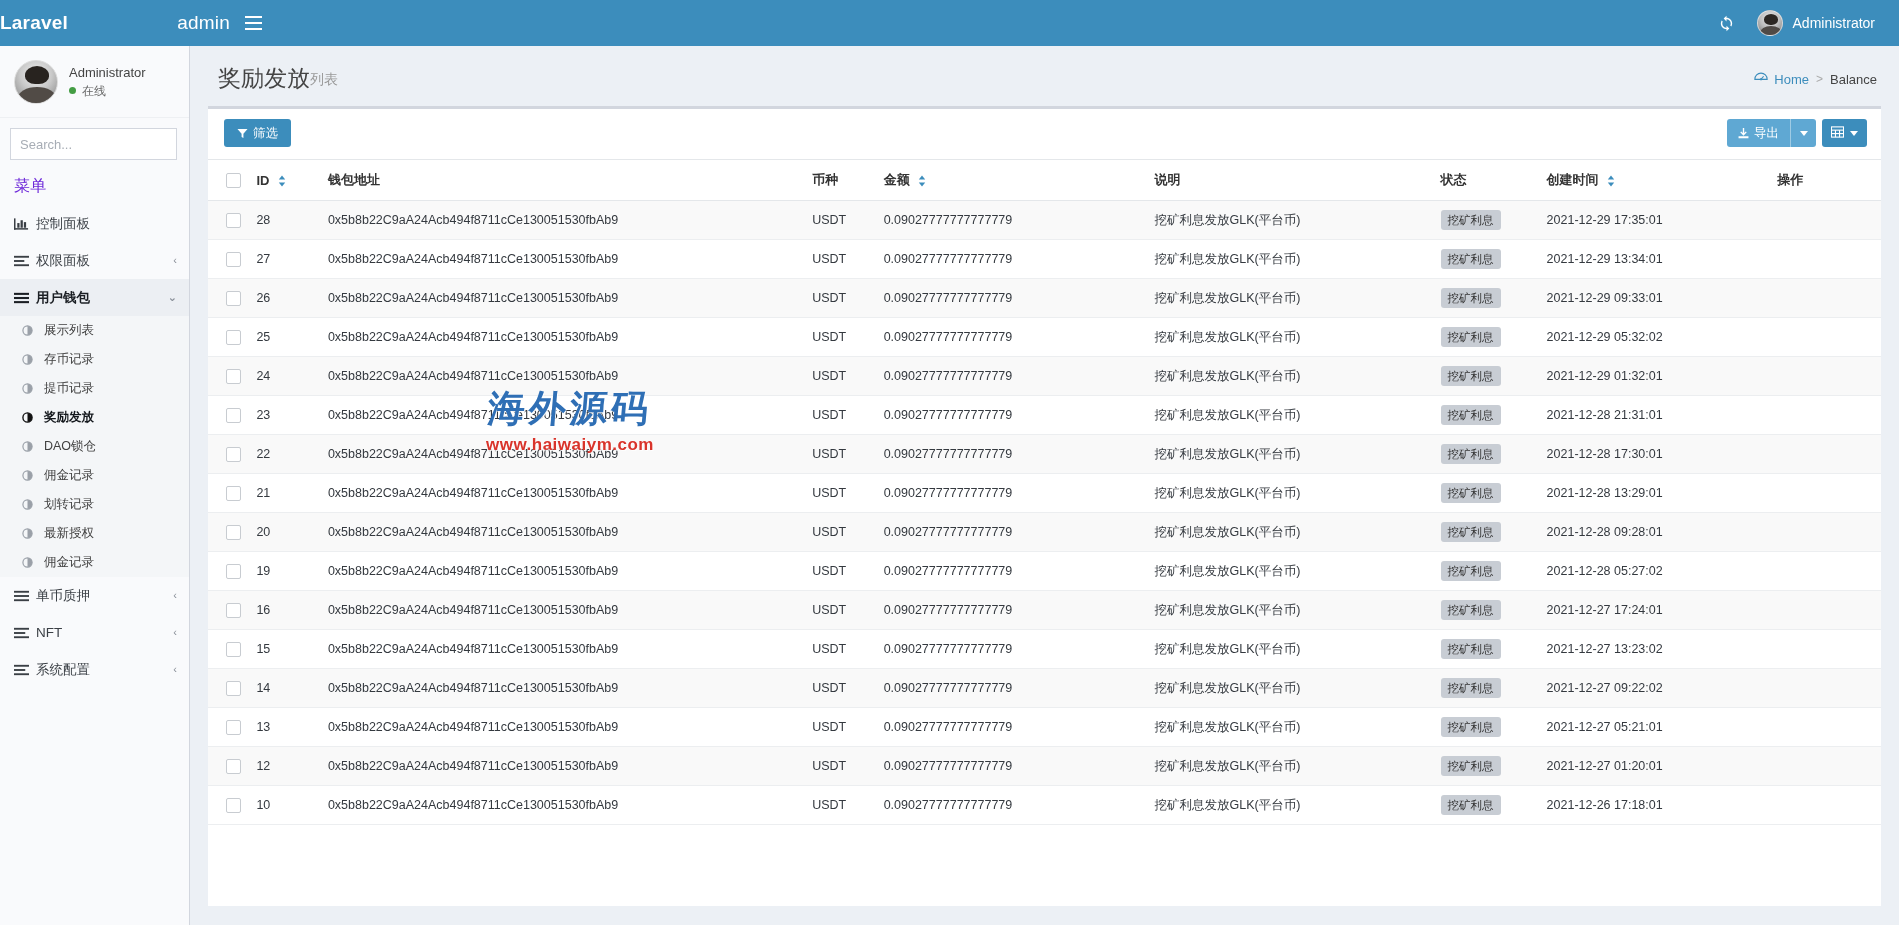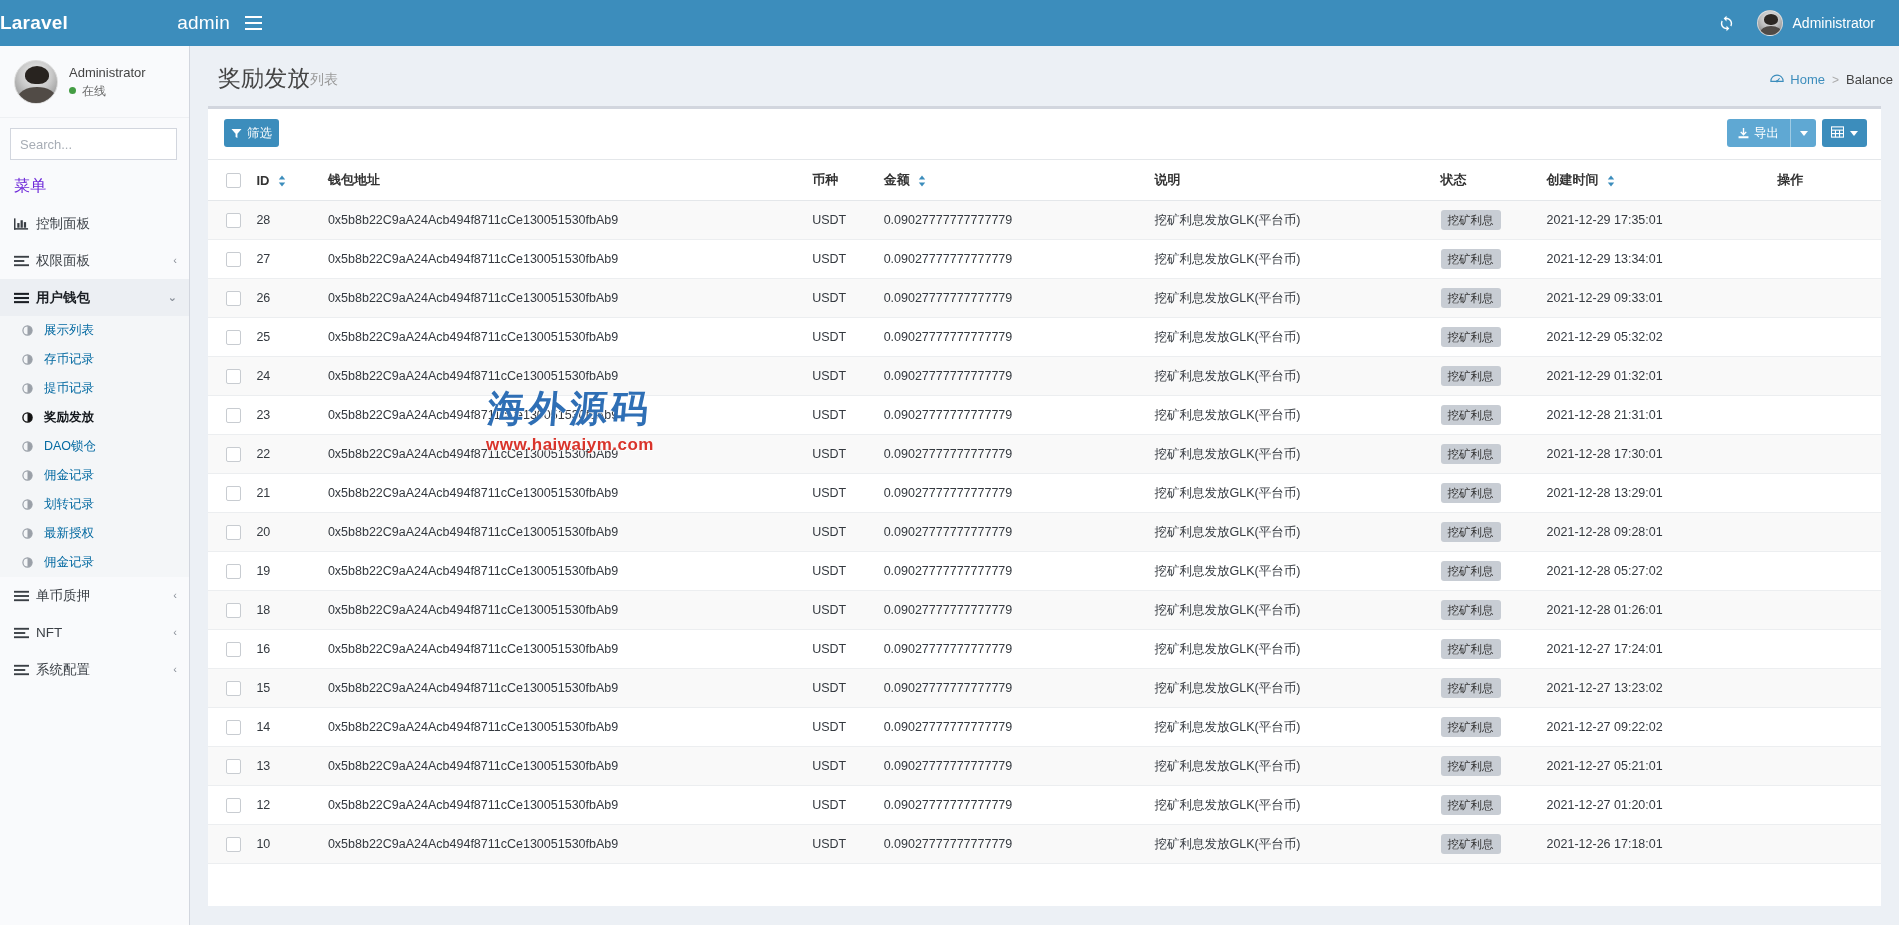--- a/index.html
+++ b/index.html
@@ -96,56 +96,56 @@
   }
   .menu-item .mi-icon { width: 22px; flex: 0 0 22px; display: flex; align-items: center; }
   .menu-item .mi-label { flex: 1; }
   .menu-item .mi-arrow { color: #8a9099; font-size: 11px; line-height: 1; }
   .menu-item.active {
     background: #eceff3; font-weight: bold; color: #1b1f24;
   }
   .submenu { background: #f4f6f8; }
   .sub-item {
     display: flex; align-items: center; height: 29px; padding: 0 12px 0 22px;
-    font-size: 12.5px; color: #0369a1; cursor: pointer;
+    font-size: 12.5px; color: #404040; cursor: pointer;
   }
   .sub-item .si-icon { width: 22px; flex: 0 0 22px; display: flex; align-items: center; }
   .sub-item.active { color: #13171c; font-weight: bold; }
   .sub-item.active .si-icon svg circle { stroke: #111; }
   .sub-item.active .si-icon svg path { fill: #111; }
   
   #content {
     position: absolute; top: 46px; left: 190px; width: 1709px; height: 879px;
     background: #ecf0f5; overflow: hidden;
   }
   #content-header {
     height: 47px; padding: 0 20px 0 28px; display: flex; align-items: flex-end; position: relative;
   }
   #page-title { font-size: 23px; color: #444; font-weight: normal; line-height: 30px; }
   #page-subtitle { font-size: 14px; color: #999; line-height: 28px; }
   #breadcrumb {
-    position: absolute; right: 6px; bottom: 6px; display: flex; align-items: center;
+    position: absolute; right: 22px; bottom: 6px; display: flex; align-items: flex-start;
     font-size: 13px; color: #444;
   }
   #breadcrumb .bc-sep { margin: 0 7px; color: #aaa; font-size: 12px; }
   #breadcrumb .bc-link { color: #3c8dbc; }
   #breadcrumb .bc-cur { color: #444; }
   #breadcrumb .bc-icon { margin-right: 6px; display: flex; align-items: center; color: #3c8dbc; }
   
   #card {
     margin: 13px 18px 0 18px; background: #fff; border-top: 3px solid #d2d6de;
     position: relative; min-height: 800px;
   }
   #card-toolbar { height: 50px; padding: 10px 14px 0 16px; display: flex; align-items: flex-start; }
   .btn {
     border: 0; outline: 0; font-family: "Liberation Sans", sans-serif;
     cursor: pointer; display: inline-flex; align-items: center; justify-content: center;
   }
   #filter-btn {
-    background: #3c8dbc; color: #fff; font-size: 12.5px; height: 28px; padding: 0 7px;
+    background: #3c8dbc; color: #fff; font-size: 12.5px; height: 28px; padding: 0 13px;
     border-radius: 3px;
   }
   #filter-btn .fi { margin-right: 5px; display: flex; align-items: center; }
   #toolbar-right { margin-left: auto; display: flex; align-items: flex-start; }
   .btn-group { display: flex; margin-left: 6px; border-radius: 6px; }
   #export-btn {
     background: #5fa8d3; color: #fff; font-size: 12.5px; height: 28px; padding: 0 11px;
     border-radius: 3px 0 0 3px;
   }
   #export-btn .ei { margin-right: 5px; display: flex; align-items: center; }
@@ -621,31 +621,20 @@
             <td class="c-addr">0x5b8b22C9aA24Acb494f8711cCe130051530fbAb9</td>
             <td class="c-coin">USDT</td>
             <td class="c-amt">0.09027777777777779</td>
             <td class="c-desc">挖矿利息发放GLK(平台币)</td>
             <td class="c-status"><span class="badge">挖矿利息</span></td>
             <td class="c-time">2021-12-28 05:27:02</td>
             <td class="c-act"></td>
           </tr>
           <tr>
             <td class="c-check"><span class="row-check"></span></td>
-            <td class="c-id">18</td>
-            <td class="c-addr">0x5b8b22C9aA24Acb494f8711cCe130051530fbAb9</td>
-            <td class="c-coin">USDT</td>
-            <td class="c-amt">0.09027777777777779</td>
-            <td class="c-desc">挖矿利息发放GLK(平台币)</td>
-            <td class="c-status"><span class="badge">挖矿利息</span></td>
-            <td class="c-time">2021-12-28 01:26:01</td>
-            <td class="c-act"></td>
-          </tr>
-          <tr>
-            <td class="c-check"><span class="row-check"></span></td>
             <td class="c-id">16</td>
             <td class="c-addr">0x5b8b22C9aA24Acb494f8711cCe130051530fbAb9</td>
             <td class="c-coin">USDT</td>
             <td class="c-amt">0.09027777777777779</td>
             <td class="c-desc">挖矿利息发放GLK(平台币)</td>
             <td class="c-status"><span class="badge">挖矿利息</span></td>
             <td class="c-time">2021-12-27 17:24:01</td>
             <td class="c-act"></td>
           </tr>
           <tr>

